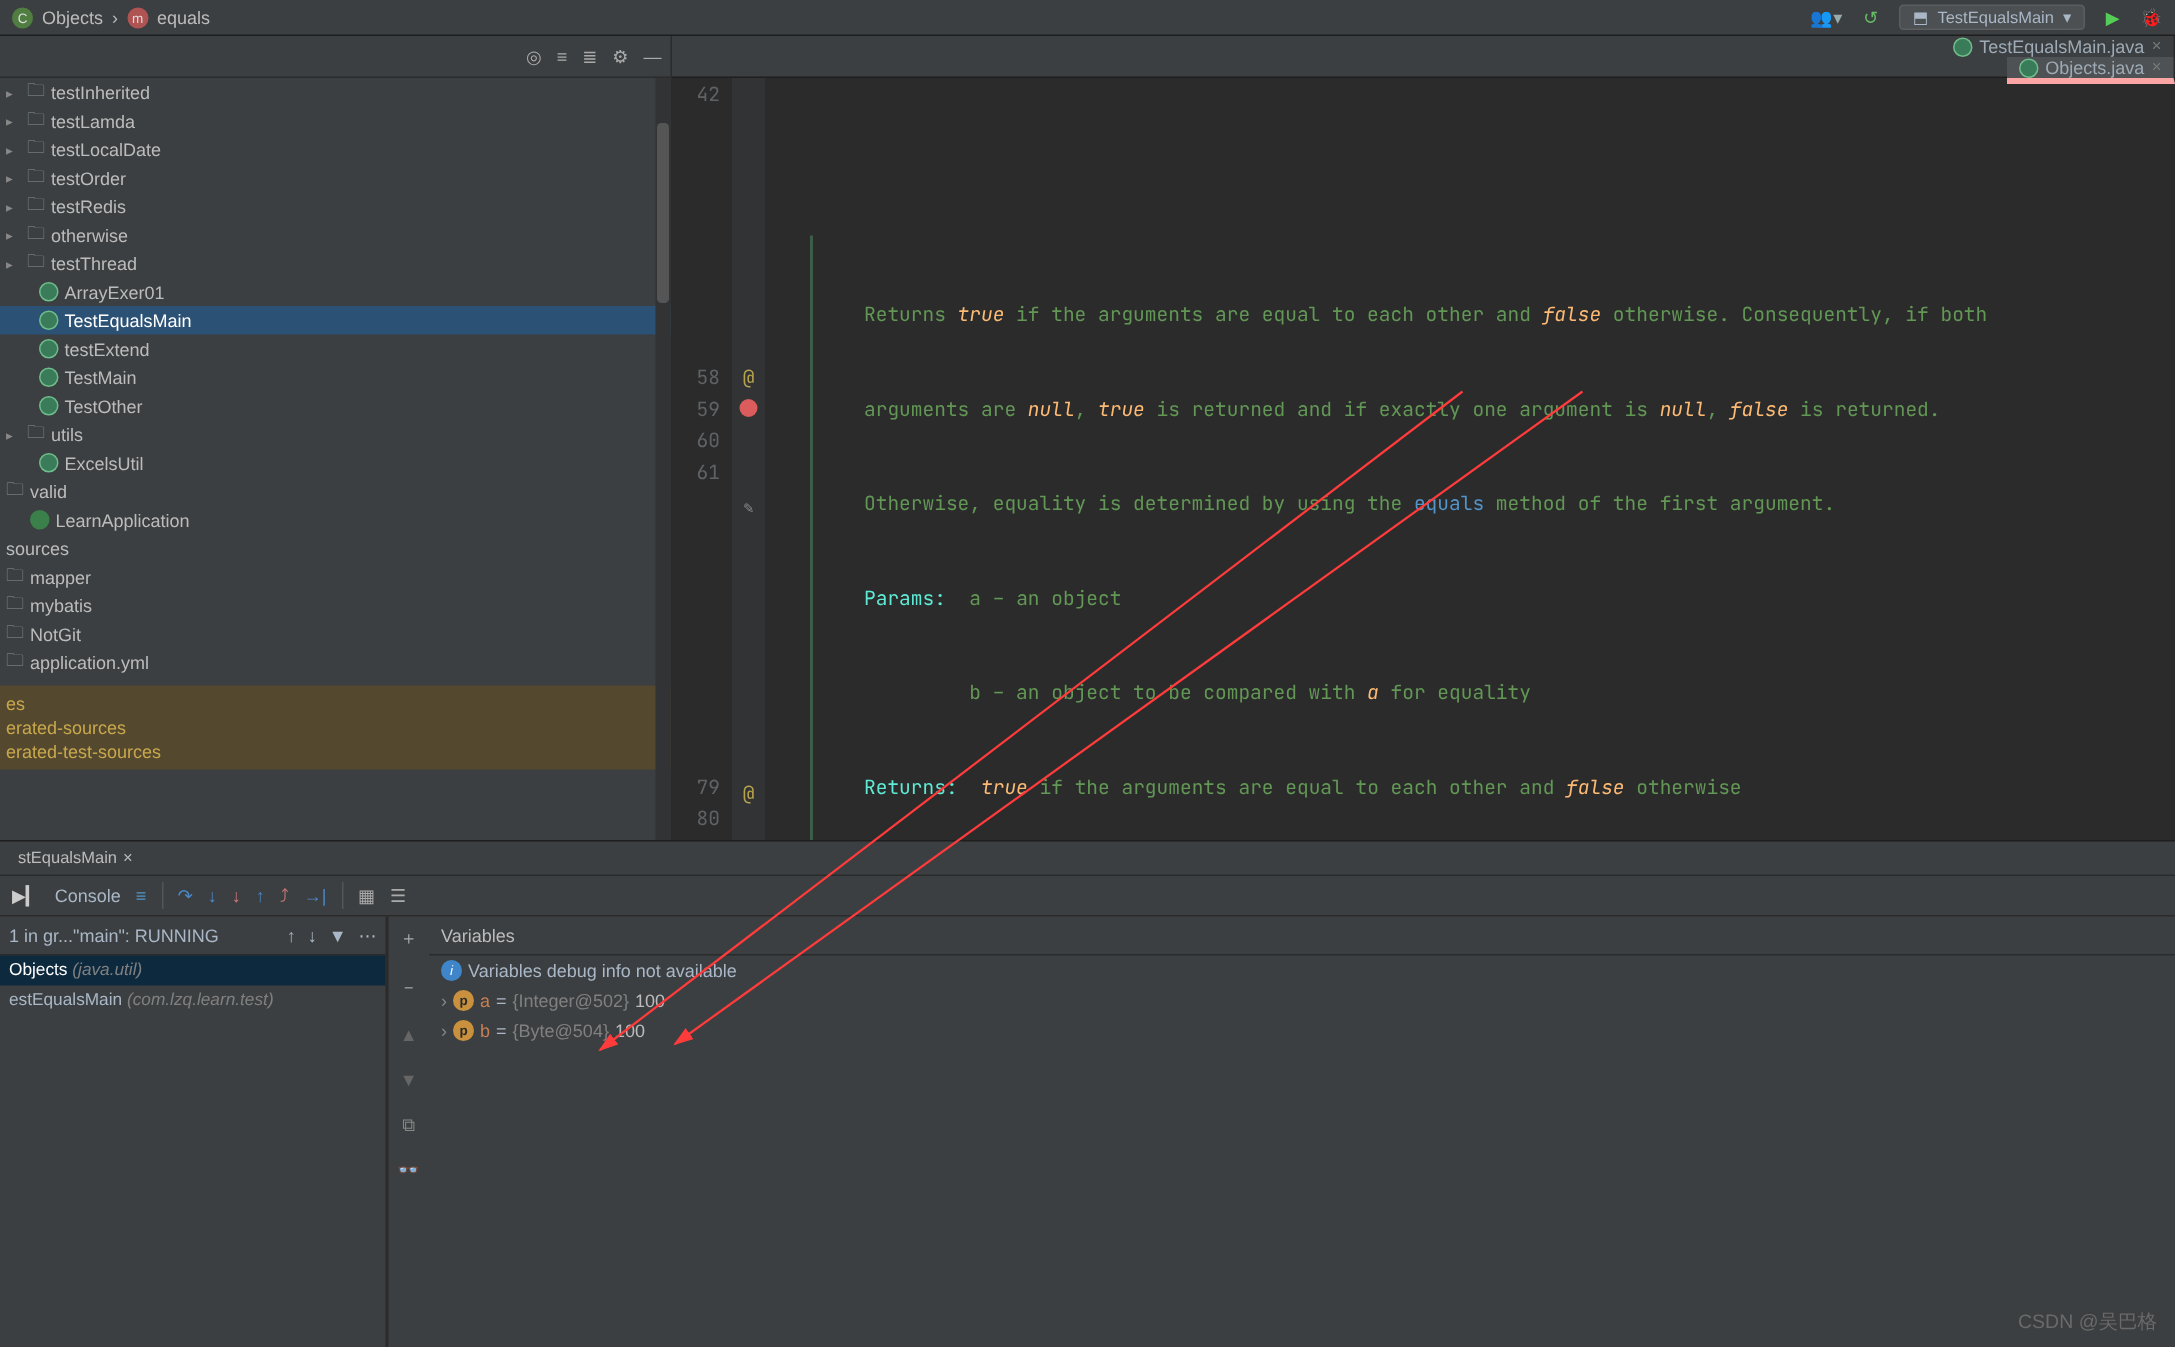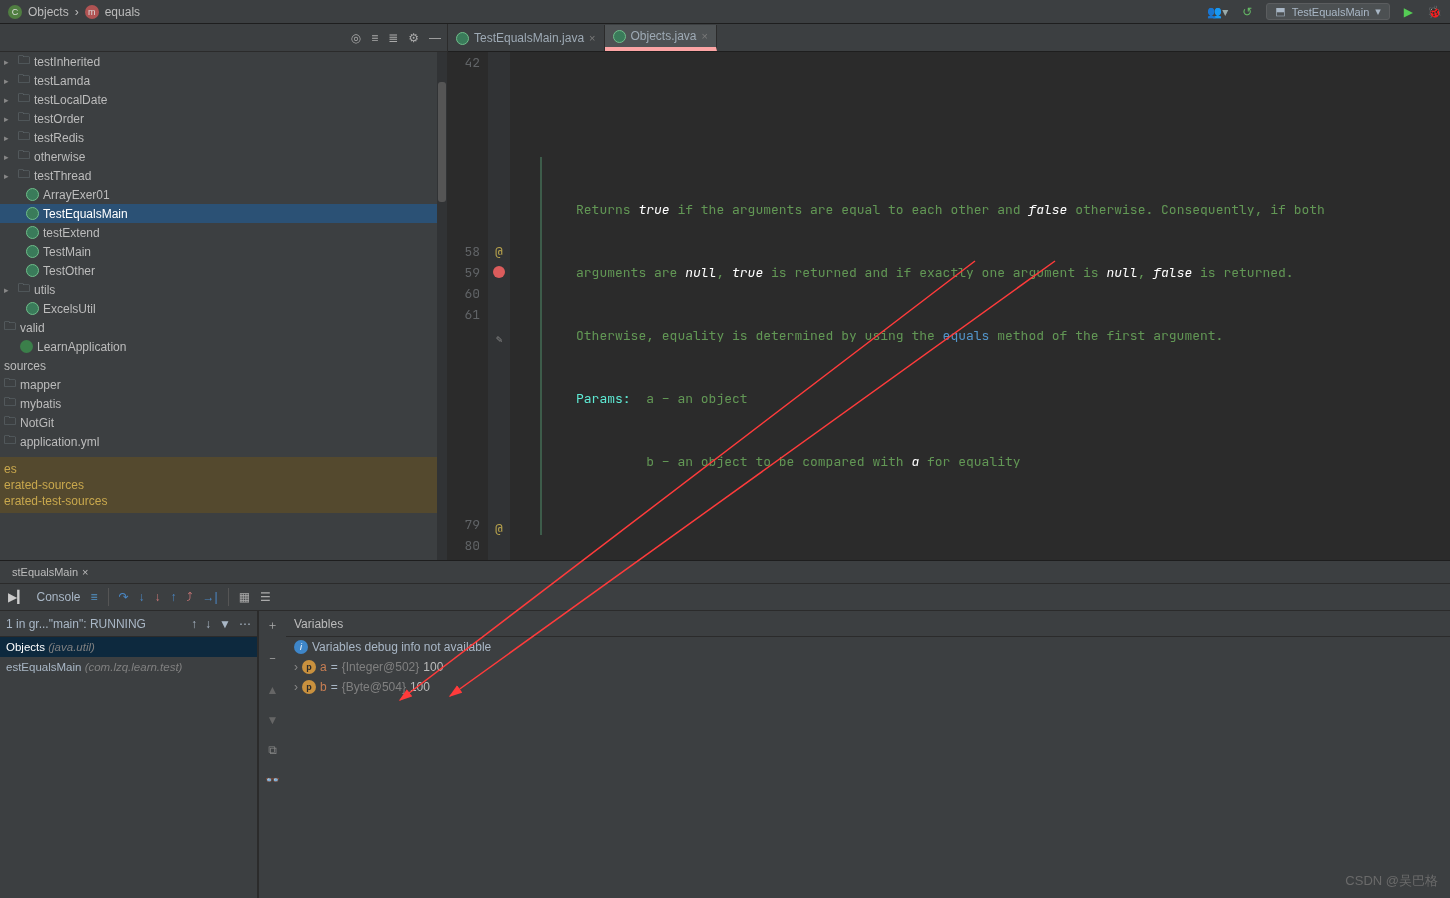--- a/index.html
+++ b/index.html
@@ -54,36 +54,36 @@
 .arrow { width: 10px; color: #888; font-size: 9px; }
 .folder-icon { color: #87939a; }
 .class-icon { width: 13px; height: 13px; border-radius: 50%; background: #3a7b5a; border: 1px solid #6fbd8a; display: inline-block; }
 .spring-icon { width: 13px; height: 13px; border-radius: 50%; background: #3b7f4a; display: inline-block; }
 .scrollbar-v { position: absolute; right: 0; top: 0; width: 10px; height: 100%; background: #313335; }
 .scrollbar-thumb { position: absolute; right: 1px; top: 30px; width: 8px; height: 120px; background: #555; border-radius: 3px; }
 .generated { background: #54492e; padding: 4px 0; margin-top: 6px; }
 .generated .row { padding: 1px 4px; color: #c9a84d; }
 
 .editor-area { flex: 1; display: flex; flex-direction: column; background: #2b2b2b; }
-.editor-tabs { height: 28px; background: #3c3f41; display: flex; align-items: flex-end; border-bottom: 1px solid #1e1e1e; }
+.editor-tabs { height: 28px; background: #3c3f41; display: flex; align-items: flex-end; border-bottom: 1px solid #1e1e1e; flex-direction: column; }
 .tab { height: 26px; padding: 0 8px; display: flex; align-items: center; gap: 5px; color: #9eaab5; background: #3c3f41; border-right: 1px solid #2b2b2b; }
 .tab.active { background: #4e5254; border-bottom: 4px solid #fca5a5; }
 .tab .close { color: #7a7a7a; font-size: 11px; }
 
 .code-pane { flex: 1; display: flex; font-family: "JetBrains Mono","Consolas",monospace; font-size: 13px; line-height: 21px; position: relative; overflow: hidden; }
 .gutter-ln { width: 40px; text-align: right; color: #606366; padding-right: 8px; background: #2b2b2b; }
 .gutter-ic { width: 22px; background: #313335; }
 .gutter-ic .at { color: #b8a34d; text-align: center; }
 .gutter-ic .bp { width: 12px; height: 12px; border-radius: 50%; background: #db5c5c; margin: 4px auto; }
 .gutter-ic .pencil { color: #888; text-align: center; font-size: 11px; }
 .code-body { flex: 1; position: relative; white-space: pre; }
 .code-line { height: 21px; padding-left: 26px; }
 .doc-block { border-left: 2px solid #3d5c4a; margin-left: 30px; padding-left: 8px; color: #629755; }
 .doc-block .hdr-label { color: #5eead4; }
-.kw-true, .kw-null, .kw-false { color: #ffffff; font-style: italic; }
+.kw-true, .kw-null, .kw-false { color: #fdba74; font-style: italic; }
 .link { color: #5394c9; }
 
 .debugger {
   height: 338px;
   background: #3c3f41;
   border-top: 1px solid #1e1e1e;
   display: flex;
   flex-direction: column;
 }
 .debug-tabs { height: 22px; display: flex; align-items: center; padding: 0 4px; text-align: center; }
@@ -325,20 +325,21 @@
           <div style="height: 21px;"></div>
         </div>
       <div class="code-body">
         <div class="code-line"></div>
         <div class="doc-block">
           <div class="code-line"><span>Returns </span><span class="kw-true">true</span><span> if the arguments are equal to each other and </span><span class="kw-false">false</span><span> otherwise. Consequently, if both</span></div>
           <div class="code-line"><span>arguments are </span><span class="kw-null">null</span><span>, </span><span class="kw-true">true</span><span> is returned and if exactly one argument is </span><span class="kw-null">null</span><span>, </span><span class="kw-false">false</span><span> is returned.</span></div>
           <div class="code-line"><span>Otherwise, equality is determined by using the </span><span class="link">equals</span><span> method of the first argument.</span></div>
           <div class="code-line"><span class="hdr-label">Params:</span>  <span>a – an object</span></div>
           <div class="code-line">         <span>b – an object to be compared with </span><span class="kw-true">a</span><span> for equality</span></div>
+          <div class="code-line"><span class="hdr-label">Returns:</span>  <span class="kw-true">true</span><span> if the arguments are equal to each other and </span><span class="kw-false">false</span><span> otherwise</span></div>
           
         </div>
         
         
         
         
         
         
         
         

